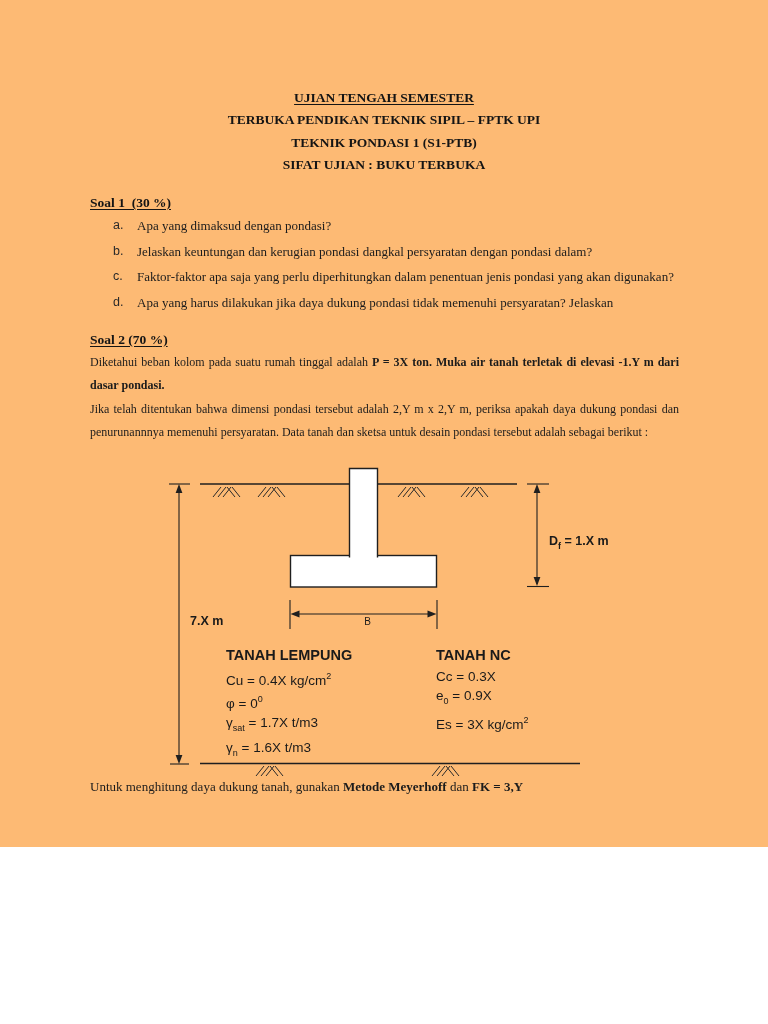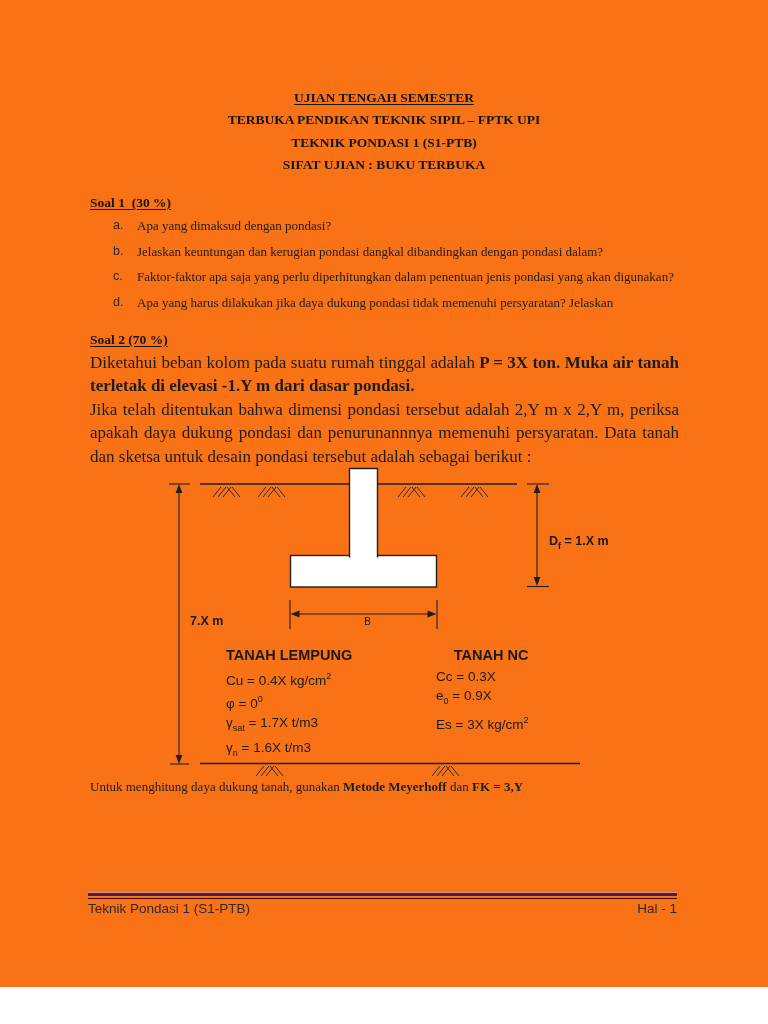--- a/index.html
+++ b/index.html
@@ -1,18 +1,18 @@
 <!DOCTYPE html>
 <html><head>
 <meta charset="utf-8">
 <style>
   * { margin:0; padding:0; box-sizing:border-box; }
   html,body { width:768px; height:1024px; background:#ffffff; }
   .page {
-    position:relative; width:768px; height:987px; background:#f97316;
+    position:relative; width:768px; height:847px; background:#fdba74;
     font-family:"Liberation Serif", serif; color:#1c1c1c; overflow:hidden;
   }
   
   .doc-header {
     position:absolute; top:87px; left:0; width:768px; text-align:center;
     font-weight:bold; font-size:13.5px; line-height:22.3px;
     font-family:"Liberation Serif", serif; color:#141414;
   }
   .doc-header .u { text-decoration:underline; text-underline-offset:2px; }
   
@@ -24,33 +24,33 @@
   .q-list { position:absolute; left:113px; top:219px; width:580px; }
   .q-item { display:flex; margin-bottom:11.8px; line-height:13.8px; }
   .q-letter {
     width:24px; flex:0 0 24px; font-family:"Liberation Sans", sans-serif;
     font-size:12.5px; color:#2a2a2a;
   }
   .q-text { font-size:13px; color:#1c1c1c;text-align:center; }
   
   .soal2-body {
     position:absolute; left:90px; top:351px; width:589px;
-    font-size:17px; line-height:23.4px; text-align:justify; color:#1c1c1c;
+    font-size:12px; line-height:23.4px; text-align:justify; color:#1c1c1c;
   }
   .soal2-body p { margin:0; }
   .b { font-weight:bold;text-align:center; }
   
   .diagram-label {
     position:absolute; font-family:"Liberation Sans", sans-serif;
     color:#1a1a1a; white-space:nowrap;padding-left:8px;
   }
   .dim-label { font-weight:bold; font-size:12.5px; }
   .b-label { font-size:10px; text-align:center; }
   .soil-block { line-height:19.5px; font-size:13.5px; }
-  .soil-title { font-weight:bold; font-size:14.5px; margin-bottom:1px;text-align:right; }
+  .soil-title { font-weight:bold; font-size:14.5px; margin-bottom:1px; }
   .soil-block sub { font-size:9px; }
   .soil-block sup { font-size:9px; }
   svg.diagram { position:absolute; left:0; top:0; }
   
   .closing-line {
     position:absolute; left:90px; top:779px; width:600px; font-size:13px; color:#1c1c1c;
   }
   
   .footer-bar  { position:absolute; left:88px; top:892px; width:589px; height:4px; background:#67172a; border-top:1px solid #c79aa2; }
   .footer-line { position:absolute; left:88px; top:898px; width:589px; height:1.4px; background:#38060f; }
@@ -73,21 +73,21 @@
   </div>
 
   <div class="soal-heading" style="top:195px;text-decoration:underline;">Soal 1&nbsp; (30 %)</div>
   <div class="q-list">
     <div class="q-item">
       <span class="q-letter">a.</span>
       <span class="q-text">Apa yang dimaksud dengan pondasi?</span>
     </div>
     <div class="q-item">
       <span class="q-letter">b.</span>
-      <span class="q-text">Jelaskan keuntungan dan kerugian pondasi dangkal dibandingkan dengan pondasi dalam?</span>
+      <span class="q-text">Jelaskan keuntungan dan kerugian pondasi dangkal persyaratan dengan pondasi dalam?</span>
     </div>
     <div class="q-item">
       <span class="q-letter">c.</span>
       <span class="q-text">Faktor-faktor apa saja yang perlu diperhitungkan dalam penentuan jenis pondasi yang akan digunakan?</span>
     </div>
     <div class="q-item">
       <span class="q-letter">d.</span>
       <span class="q-text">Apa yang harus dilakukan jika daya dukung pondasi tidak memenuhi persyaratan? Jelaskan</span>
     </div>
   </div>

